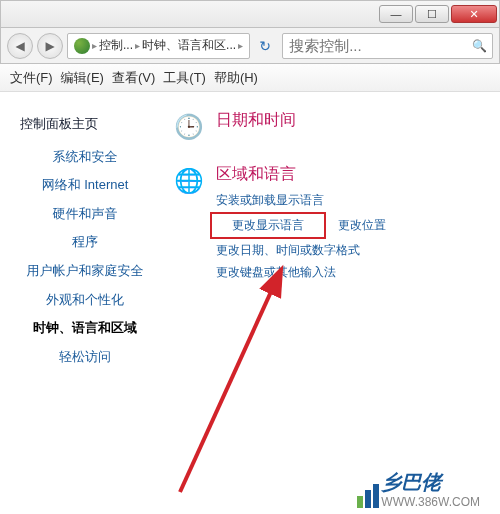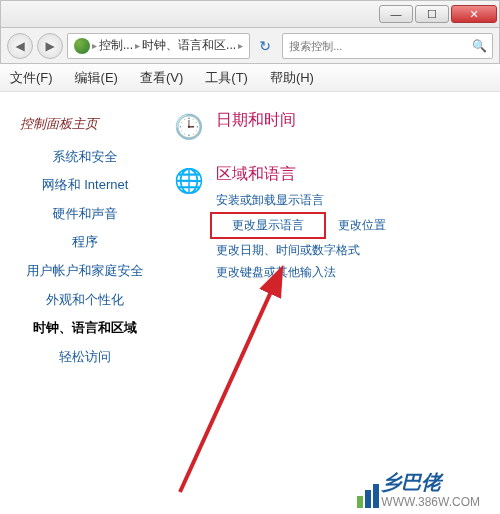--- a/index.html
+++ b/index.html
@@ -11,31 +11,31 @@
 .winbtn.close { background: linear-gradient(#e88,#c33); color:#fff; width:46px; border-color:#a33; }
 
 
 .navbar { height: 36px; background:#f2f2f2; border:1px solid #c0c0c0; border-top:none; display:flex; align-items:center; padding:0 6px; gap:4px; }
 .navbtn { width:26px; height:26px; border-radius:50%; background:radial-gradient(#fafafa,#ddd); border:1px solid #bbb; display:flex; align-items:center; justify-content:center; font-size:12px; color:#666; cursor:pointer; }
 .breadcrumb { flex:0 0 auto; display:flex; align-items:center; height:26px; border:1px solid #bbb; background:#fff; padding:0 6px; font-size:12px; color:#333; gap:2px; border-radius:2px; }
 .bc-icon { width:16px; height:16px; background:radial-gradient(circle at 30% 30%, #7cb342, #2e7d32); border-radius:50%; display:inline-block; }
 .bc-sep { color:#888; font-size:10px; }
 .refresh { width:22px; height:26px; display:flex; align-items:center; justify-content:center; color:#2a6fb5; cursor:pointer; font-size:14px; }
 .searchbox { flex:1; height:26px; border:1px solid #bbb; background:#fff; display:flex; align-items:center; padding:0 6px; border-radius:2px; margin-left:2px; }
-.searchbox input { border:none; outline:none; width:100%; font-size:11px; color:#000000; }
+.searchbox input { border:none; outline:none; width:100%; font-size:15px; color:#000000; }
 .search-icon { width:14px; height:14px; color:#2a6fb5; font-size:12px; }
 
 
-.menubar { height: 28px; display:flex; align-items:center; padding:0 6px; gap:14px; font-size:13px; color:#333; border-bottom:1px solid #ddd; background:linear-gradient(#fdfdfd,#f1f1f1); }
+.menubar { height: 28px; display:flex; align-items:center; padding:0 6px; font-size:13px; color:#333; border-bottom:1px solid #ddd; background:linear-gradient(#fdfdfd,#f1f1f1); }
 .menuitem { cursor:pointer; padding:2px 4px; }
 
 
 .bodyrow { display:flex; height:calc(514px - 28px - 36px - 28px); }
 .sidebar { width:160px; padding:18px 10px 10px 20px; font-size:13px; line-height:2.2; color:#1a5a9a; }
-.sidebar .home { color:#7f1d1d; font-weight:normal; margin-bottom:4px;font-style:italic; }
+.sidebar .home { color:#0f172a; font-weight:normal; margin-bottom:4px; }
 .sidebar a { color:#1a5a9a; text-decoration:none; display:block; cursor:pointer;text-align:center; }
 .sidebar a.active { font-weight:bold; color:#000000; }
 
 .main { flex:1; padding:18px 12px; position:relative; }
 .section { display:flex; margin-bottom:20px; }
 .sec-icon { width:34px; height:34px; margin-right:10px; flex-shrink:0; display:flex; align-items:center; justify-content:center; font-size:24px; }
 .sec-body { flex:1; }
 .sec-title { color:#be185d; font-size:16px; margin-bottom:4px; cursor:pointer; }
 .sec-links { font-size:12px; line-height:1.9; }
 .sec-links a { color:#1a5a9a; text-decoration:none; margin-right:12px; cursor:pointer; display:inline-block; }

